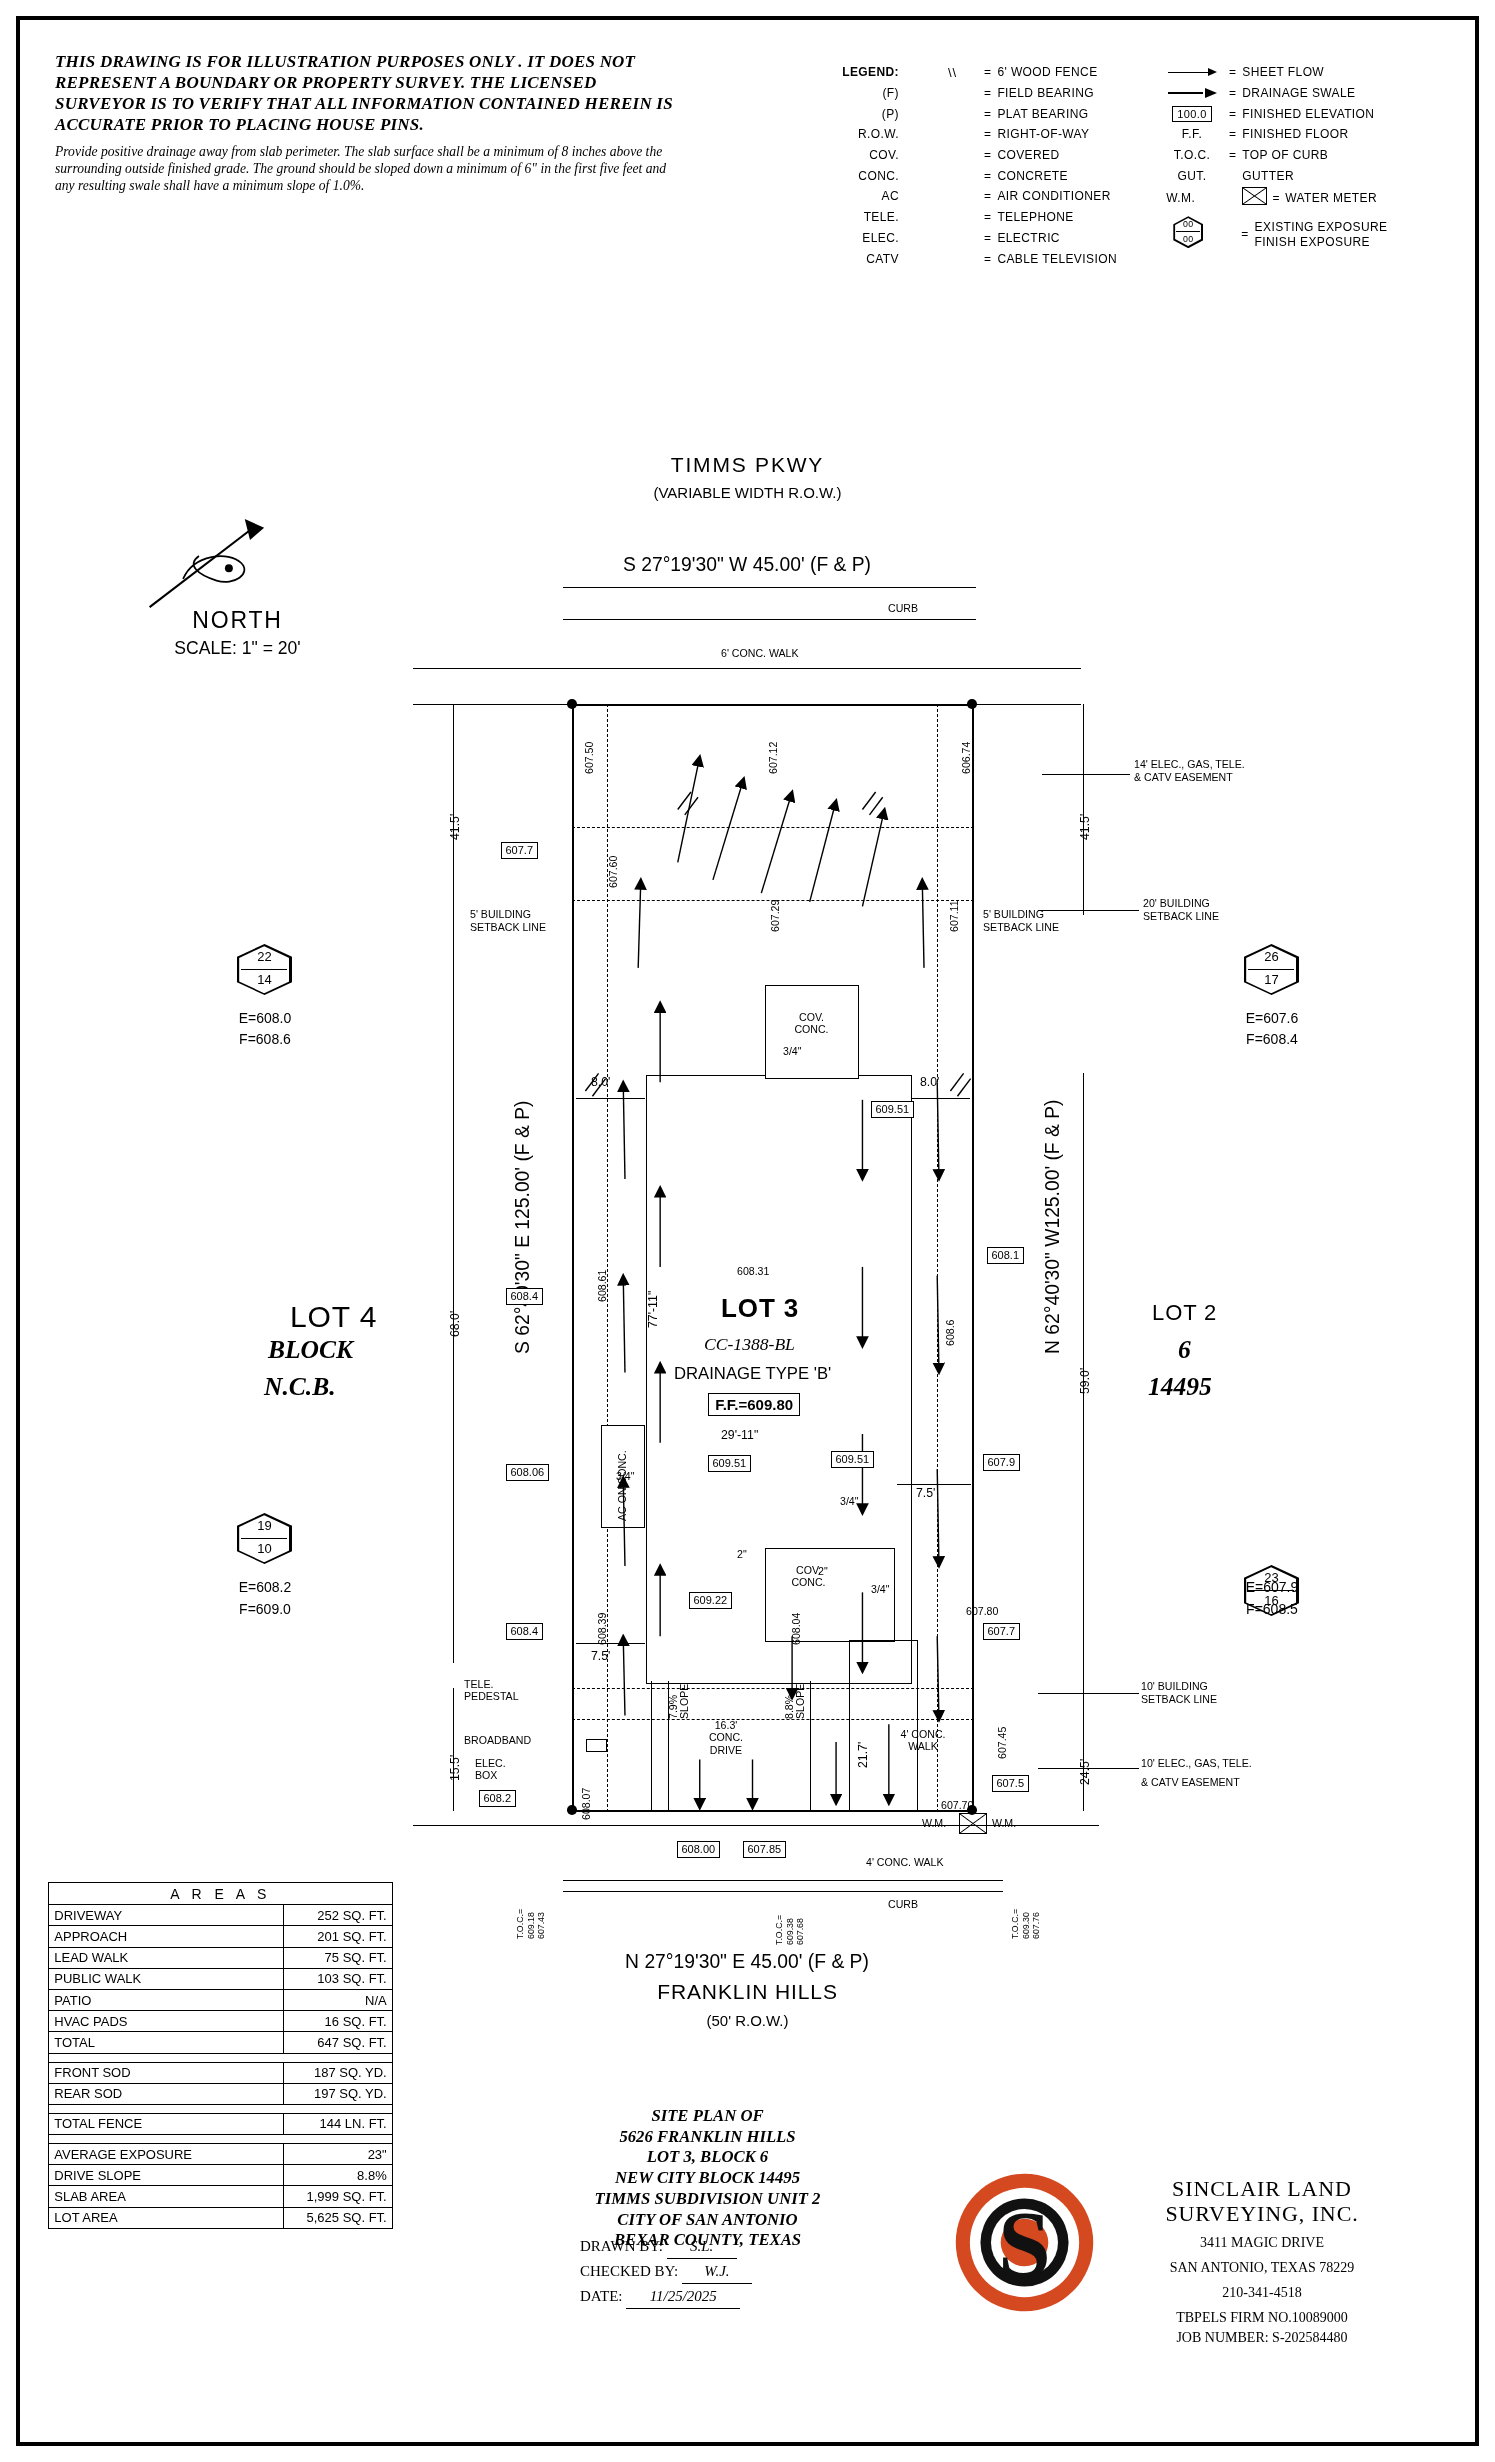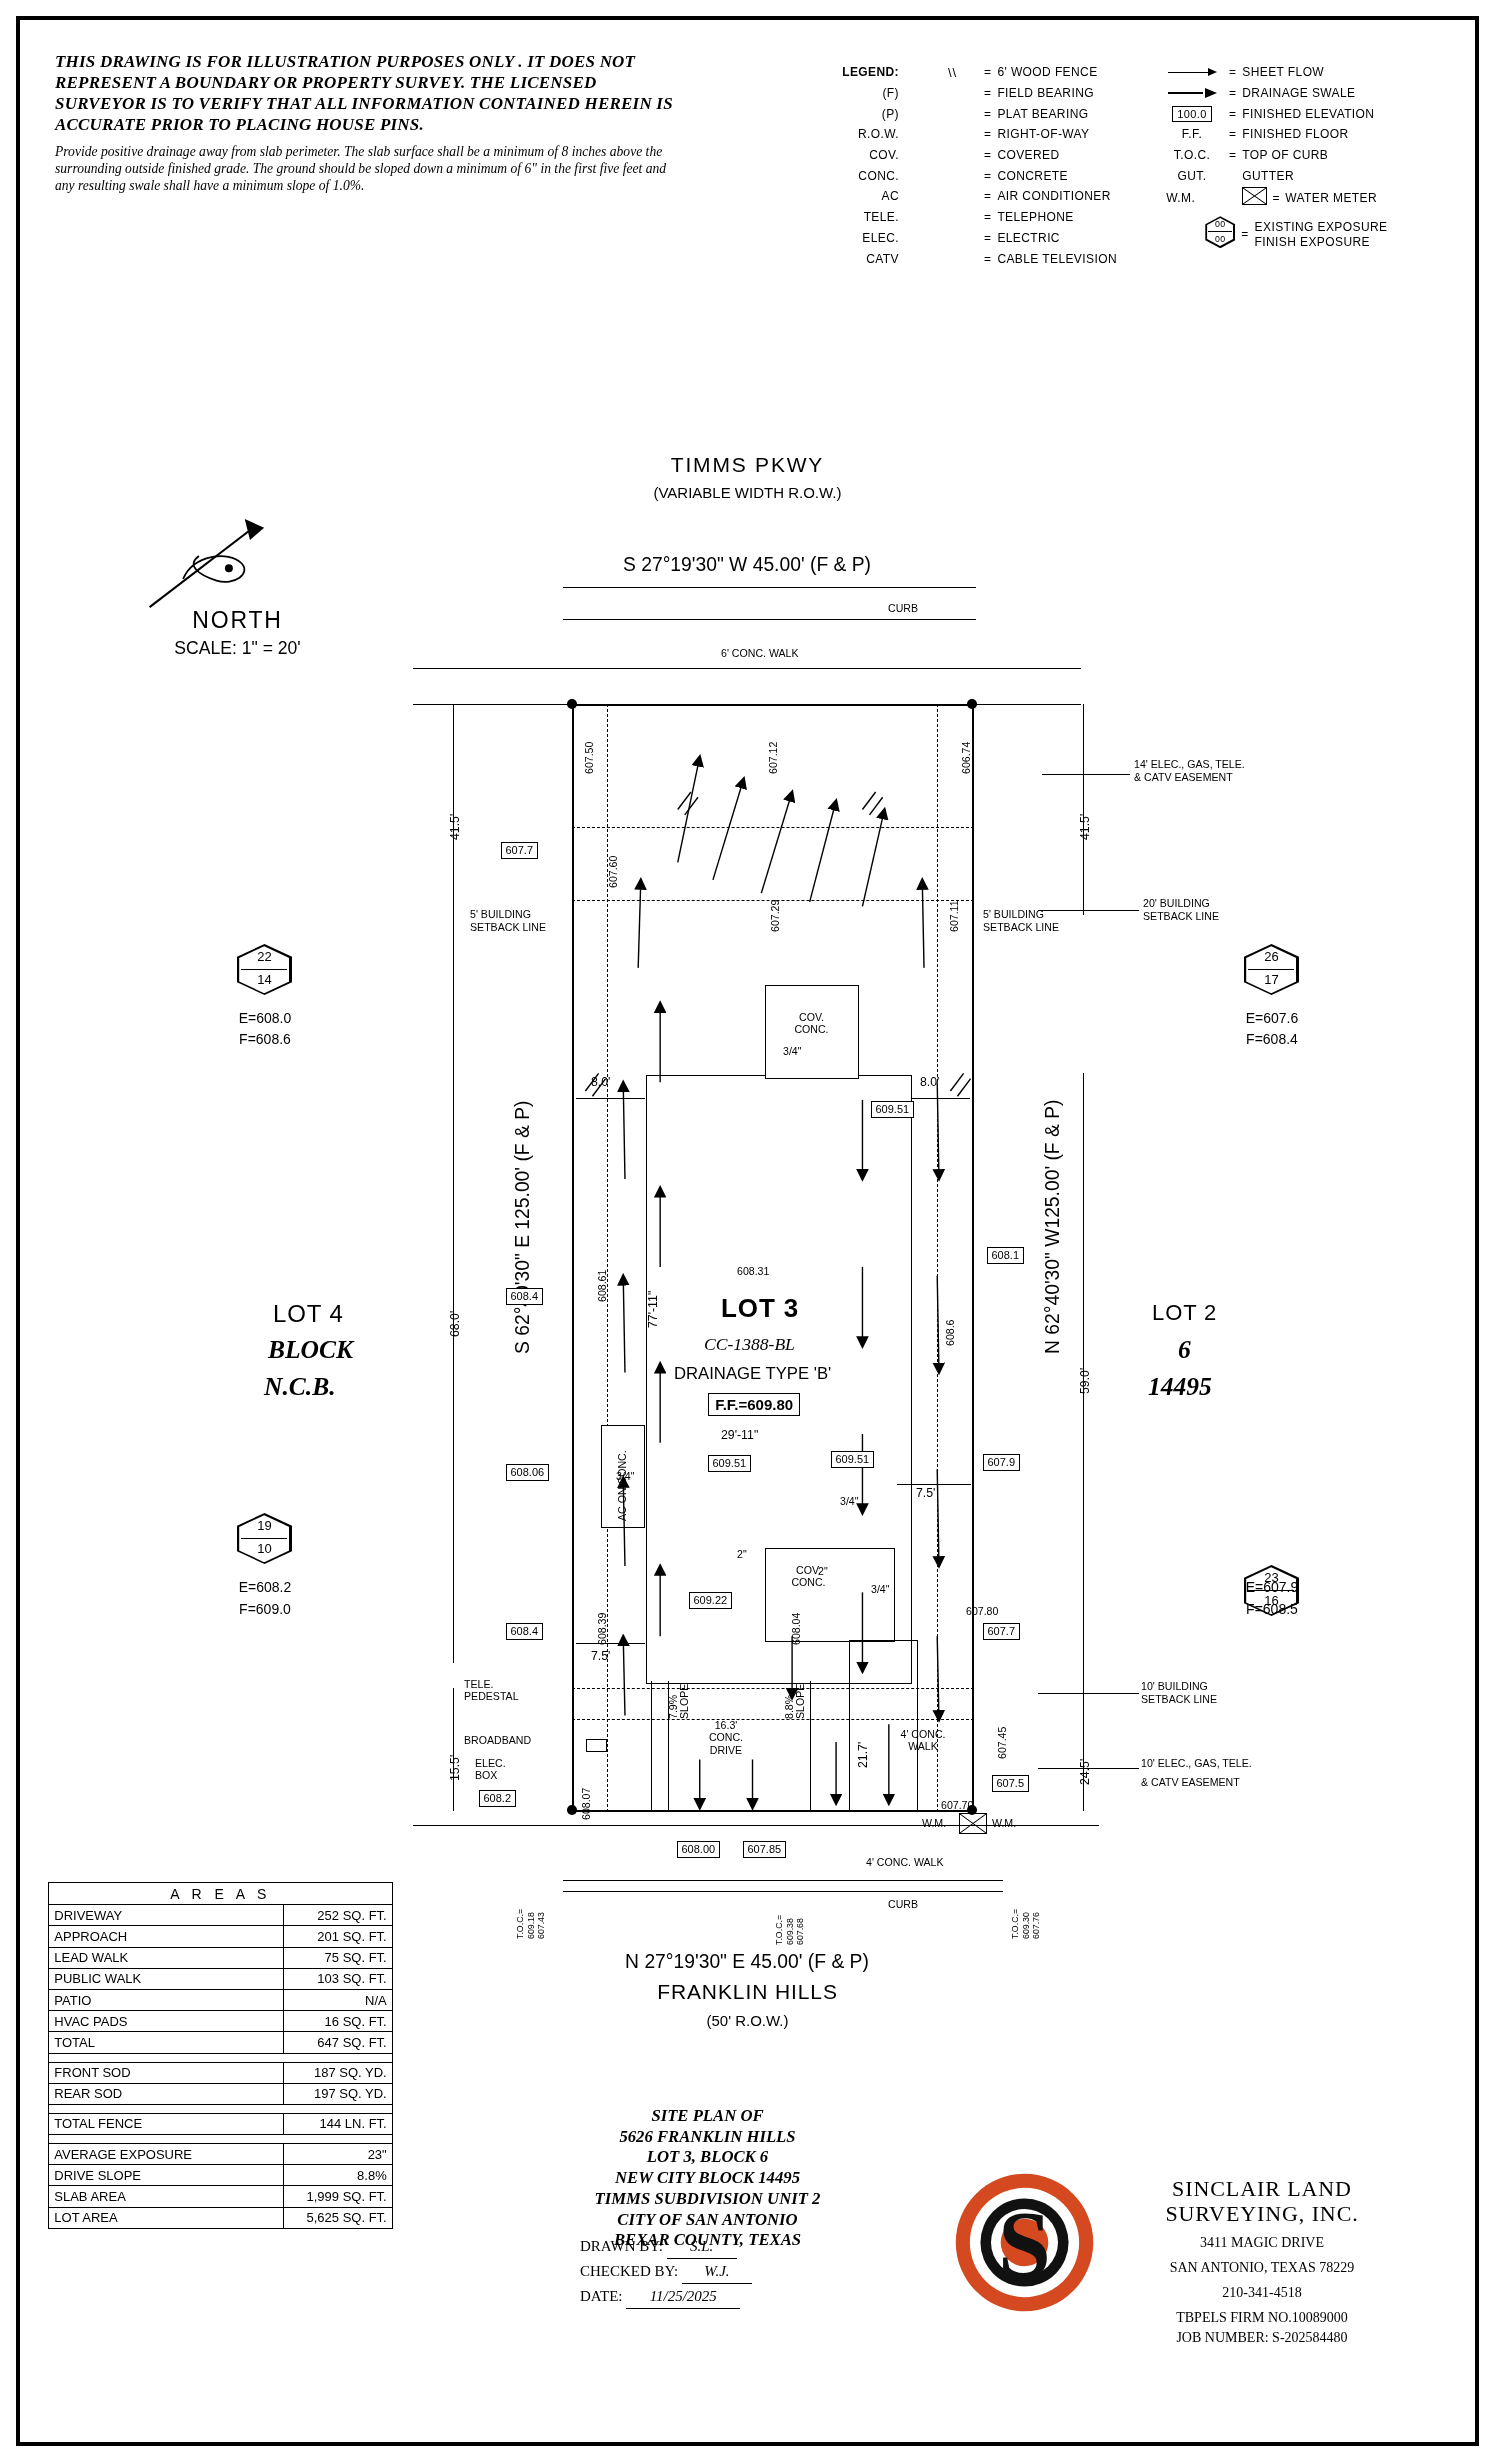--- a/index.html
+++ b/index.html
@@ -224,21 +224,21 @@
           <div class="lg-t">GUTTER</div>
         </div>
       <div class="lgrow" style="height:23px">
           <div class="lg-sym" style="width:62px;flex-direction:column">
             <div style="font-size:12px;align-self:flex-start;margin-left:5.3px">W.M.</div>
           </div>
           <div class="lg-eq"></div>
           <div class="lg-t" style="margin-left:0"><span style="display:inline-block;vertical-align:middle;margin-right:5.3px"><span class="wmbox" style="display:inline-block"></span></span><span style="display:inline-block;vertical-align:middle;margin-right:5.3px">=</span><span style="display:inline-block;vertical-align:middle">WATER METER</span></div>
         </div>
       <div class="lgrow" style="height:40px;align-items:flex-start;margin-top:7px">
-        <div class="lg-sym" style="width:62px;justify-content:flex-end;padding-left:12.3px">
+        <div class="lg-sym" style="width:62px;justify-content:flex-start;padding-left:12.3px">
           <div class="hexsm">
             <div class="hx"></div>
               <div class="hxin"></div>
               <div class="hxln"></div>
             <div class="t1">00</div>
             <div class="t2">00</div>
           </div>
         </div>
         <div class="lg-eq" style="padding-top:10.6px">=</div>
         <div class="lg-t" style="padding-top:3.5px;white-space:pre-line;line-height:15px">EXISTING EXPOSURE
@@ -343,21 +343,21 @@
   <div class="lbl t10 rot90" style="left:515px;top:1939px;white-space:pre-line;line-height:10.6px;">T.O.C.=
 609.18
 607.43</div>
   <div class="lbl t10 rot90" style="left:774px;top:1945px;white-space:pre-line;line-height:10.6px;">T.O.C.=
 609.38
 607.68</div>
   <div class="lbl t10 rot90" style="left:1010px;top:1939px;white-space:pre-line;line-height:10.6px;">T.O.C.=
 609.30
 607.76</div>
 
-  <div class="lbl" style="left:273px;top:1300px;font-size:24px;letter-spacing:0.9px;">LOT 4</div>
+  <div class="lbl" style="left:290px;top:1300px;font-size:30px;letter-spacing:0.9px;">LOT 4</div>
   <div class="lbl b ital serif" style="left:268px;top:1335px;font-size:25.5px;">BLOCK</div>
   <div class="lbl b ital serif" style="left:264px;top:1372px;font-size:25.5px;">N.C.B.</div>
 
   <div class="lbl" style="left:1152px;top:1300px;font-size:22px;letter-spacing:0.9px;">LOT 2</div>
   <div class="lbl b ital serif" style="left:1178px;top:1335px;font-size:25.5px;">6</div>
   <div class="lbl b ital serif" style="left:1148px;top:1372px;font-size:25.5px;">14495</div>
 
   <div class="hexmark" style="left:237px;top:944px;">
     <div class="hx"></div>
       <div class="hxin"></div>

